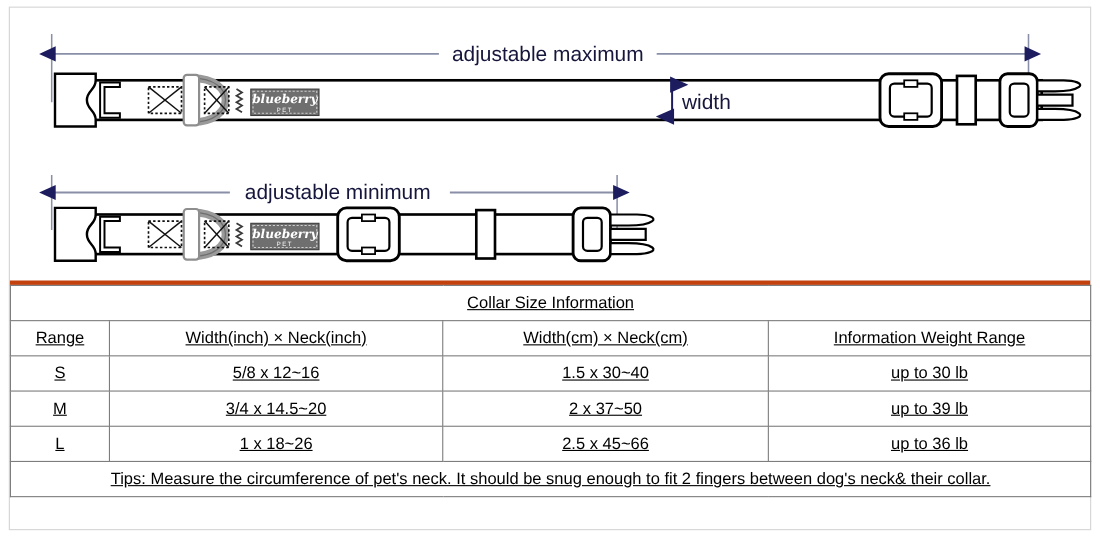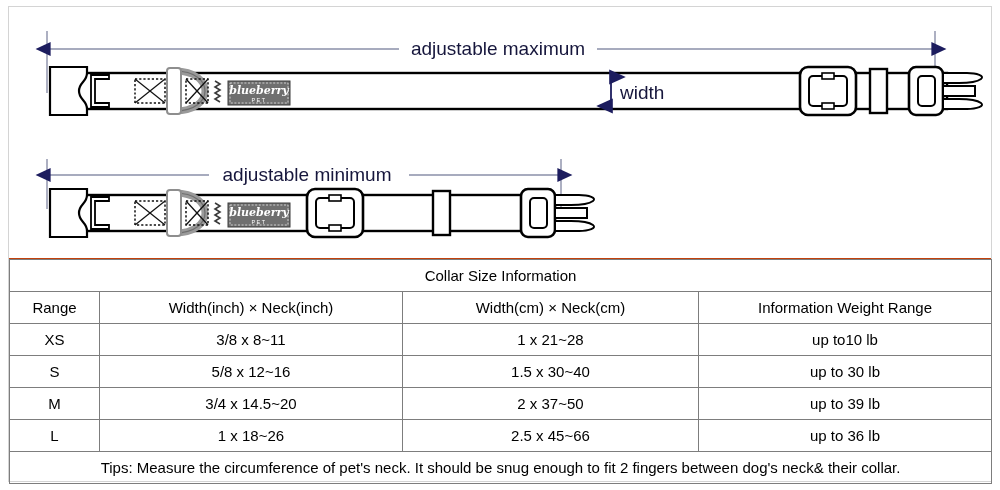--- a/index.html
+++ b/index.html
@@ -24,31 +24,32 @@
     border:1px solid #d4d4d4;
     background:#fff;
   }
 
   
   .diagram{
     position:relative;
     height:252px;
     width:100%;
     box-sizing:border-box;
-    border-bottom:1px solid #c2410c;
+    border-bottom:4px solid #c2410c;
   }
   .diagram svg{display:block;}
 
   
   .tbl-wrap{position:relative;}
   table.size-table{
     border-collapse:collapse;
     width:100%;
     table-layout:fixed;
     font-size:15px;
+    text-decoration:underline;
   }
   table.size-table td{
     border:1px solid #7d7d7d;
     text-align:center;
     height:31px;
     padding:0 4px;
     font-size:15px;
     color:#000;
     white-space:nowrap;
     overflow:hidden;
@@ -221,26 +222,20 @@
           <tr>
             <td class="title-cell" colspan="4">Collar Size Information</td>
           </tr>
           <tr>
             <td class="hdr">Range</td>
             <td class="hdr">Width(inch) × Neck(inch)</td>
             <td class="hdr">Width(cm) × Neck(cm)</td>
             <td class="hdr">Information Weight Range</td>
           </tr>
           <tr>
-            <td>XS</td>
-            <td>3/8 x 8~11</td>
-            <td>1 x 21~28</td>
-            <td>up to10 lb</td>
-          </tr>
-          <tr>
             <td>S</td>
             <td>5/8 x 12~16</td>
             <td>1.5 x 30~40</td>
             <td>up to 30 lb</td>
           </tr>
           <tr>
             <td>M</td>
             <td>3/4 x 14.5~20</td>
             <td>2 x 37~50</td>
             <td>up to 39 lb</td>

